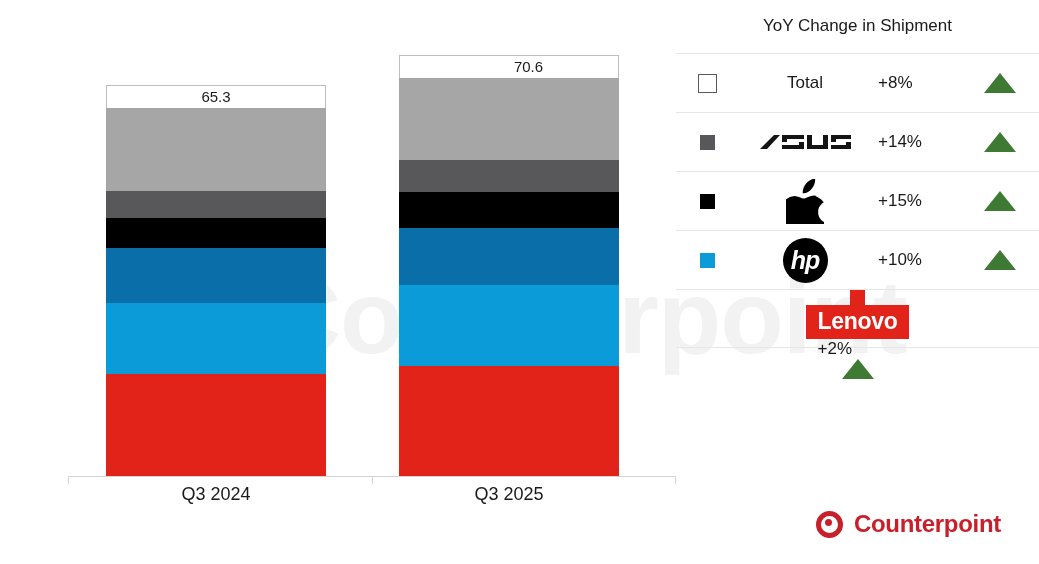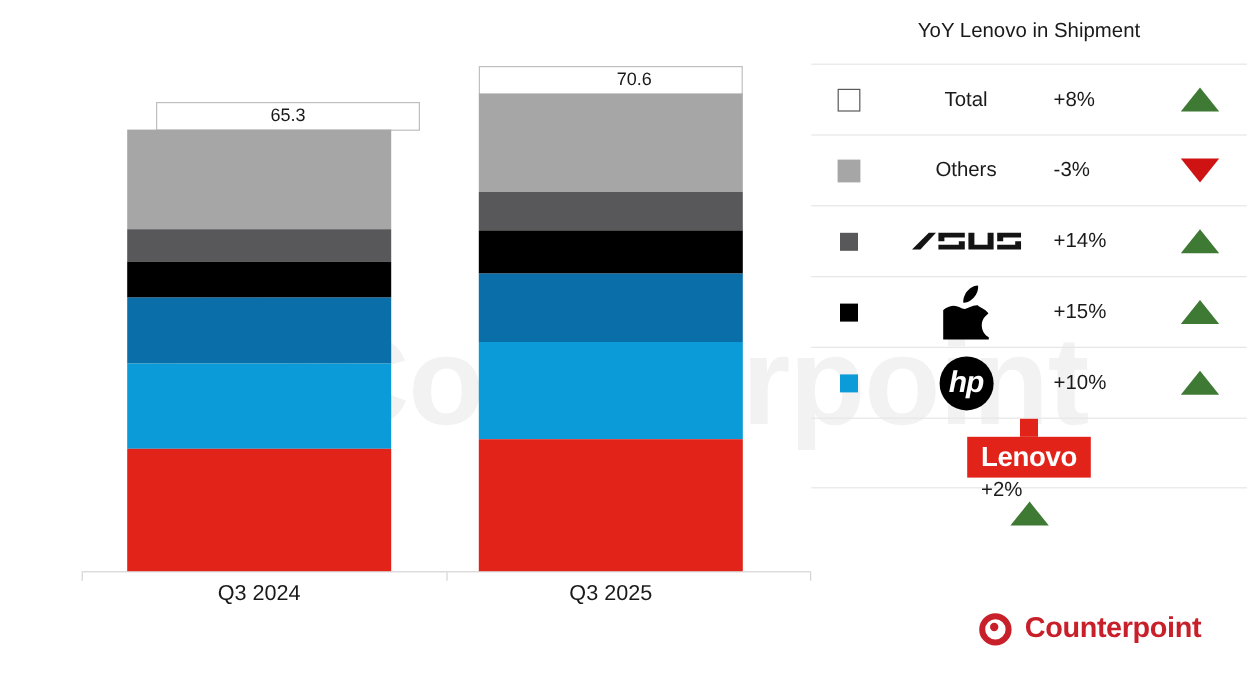--- a/index.html
+++ b/index.html
@@ -180,21 +180,21 @@
   </div>
 
   <div class="plot">
 
     <div class="axis-line"></div>
     <div class="tick t0"></div>
     <div class="tick t1"></div>
     <div class="tick t2"></div>
 
     <div class="bar" style="left:106px;top:0;height:476px;">
-      <div class="value-box" style="top:85px;margin-left:24px;">65.3</div>
+      <div class="value-box" style="top:85px;">65.3</div>
       <div class="seg" style="top:108px;height:83px;background:#a6a6a6;"></div>
       <div class="seg" style="top:191px;height:27px;background:#58585a;"></div>
       <div class="seg" style="top:218px;height:30px;background:#000000;"></div>
       <div class="seg" style="top:248px;height:55px;background:#0a6fa8;"></div>
       <div class="seg" style="top:303px;height:71px;background:#0b9bd8;"></div>
       <div class="seg" style="top:374px;height:102px;background:#e2231a;"></div>
     </div>
     <div class="cat-label" style="left:106px;">Q3 2024</div>
 
     <div class="bar" style="left:399px;top:0;height:476px;">
@@ -204,49 +204,37 @@
       <div class="seg" style="top:192px;height:36px;background:#000000;"></div>
       <div class="seg" style="top:228px;height:57px;background:#0a6fa8;"></div>
       <div class="seg" style="top:285px;height:81px;background:#0b9bd8;"></div>
       <div class="seg" style="top:366px;height:110px;background:#e2231a;"></div>
     </div>
     <div class="cat-label" style="left:399px;">Q3 2025</div>
 
   </div>
 
   <div class="legend">
-    <div class="legend-title">YoY Lenovo in Shipment</div>
+    <div class="legend-title">YoY Change in Shipment</div>
 
     <div class="legend-rows">
 
       <div class="legend-row">
         <div class="lg-swatch-cell">
           <span class="sw sw-outline"></span>
         </div>
         <div class="lg-label-cell">
           <span class="lbl-text">Total</span>
         </div>
         <div class="lg-pct-cell">+8%</div>
         <div class="lg-arrow-cell">
           <span class="tri-up"></span>
         </div>
       </div>
 
-      <div class="legend-row">
-        <div class="lg-swatch-cell">
-          <span class="sw" style="background:#a6a6a6;"></span>
-        </div>
-        <div class="lg-label-cell">
-          <span class="lbl-text">Others</span>
-        </div>
-        <div class="lg-pct-cell">-3%</div>
-        <div class="lg-arrow-cell">
-          <span class="tri-down"></span>
-        </div>
-      </div>
 
       <div class="legend-row">
         <div class="lg-swatch-cell">
           <span class="sw sw-small" style="background:#58585a;"></span>
         </div>
         <div class="lg-label-cell">
           <svg width="92" height="22" viewBox="0 0 184 40">
             <g fill="#141414">
               <path d="M2 34 L30 6 L42 6 L16 34 Z"></path>
               <path d="M46 6 h44 v8 h-34 v6 h34 v14 h-44 v-8 h34 v-6 h-34 z"></path>

